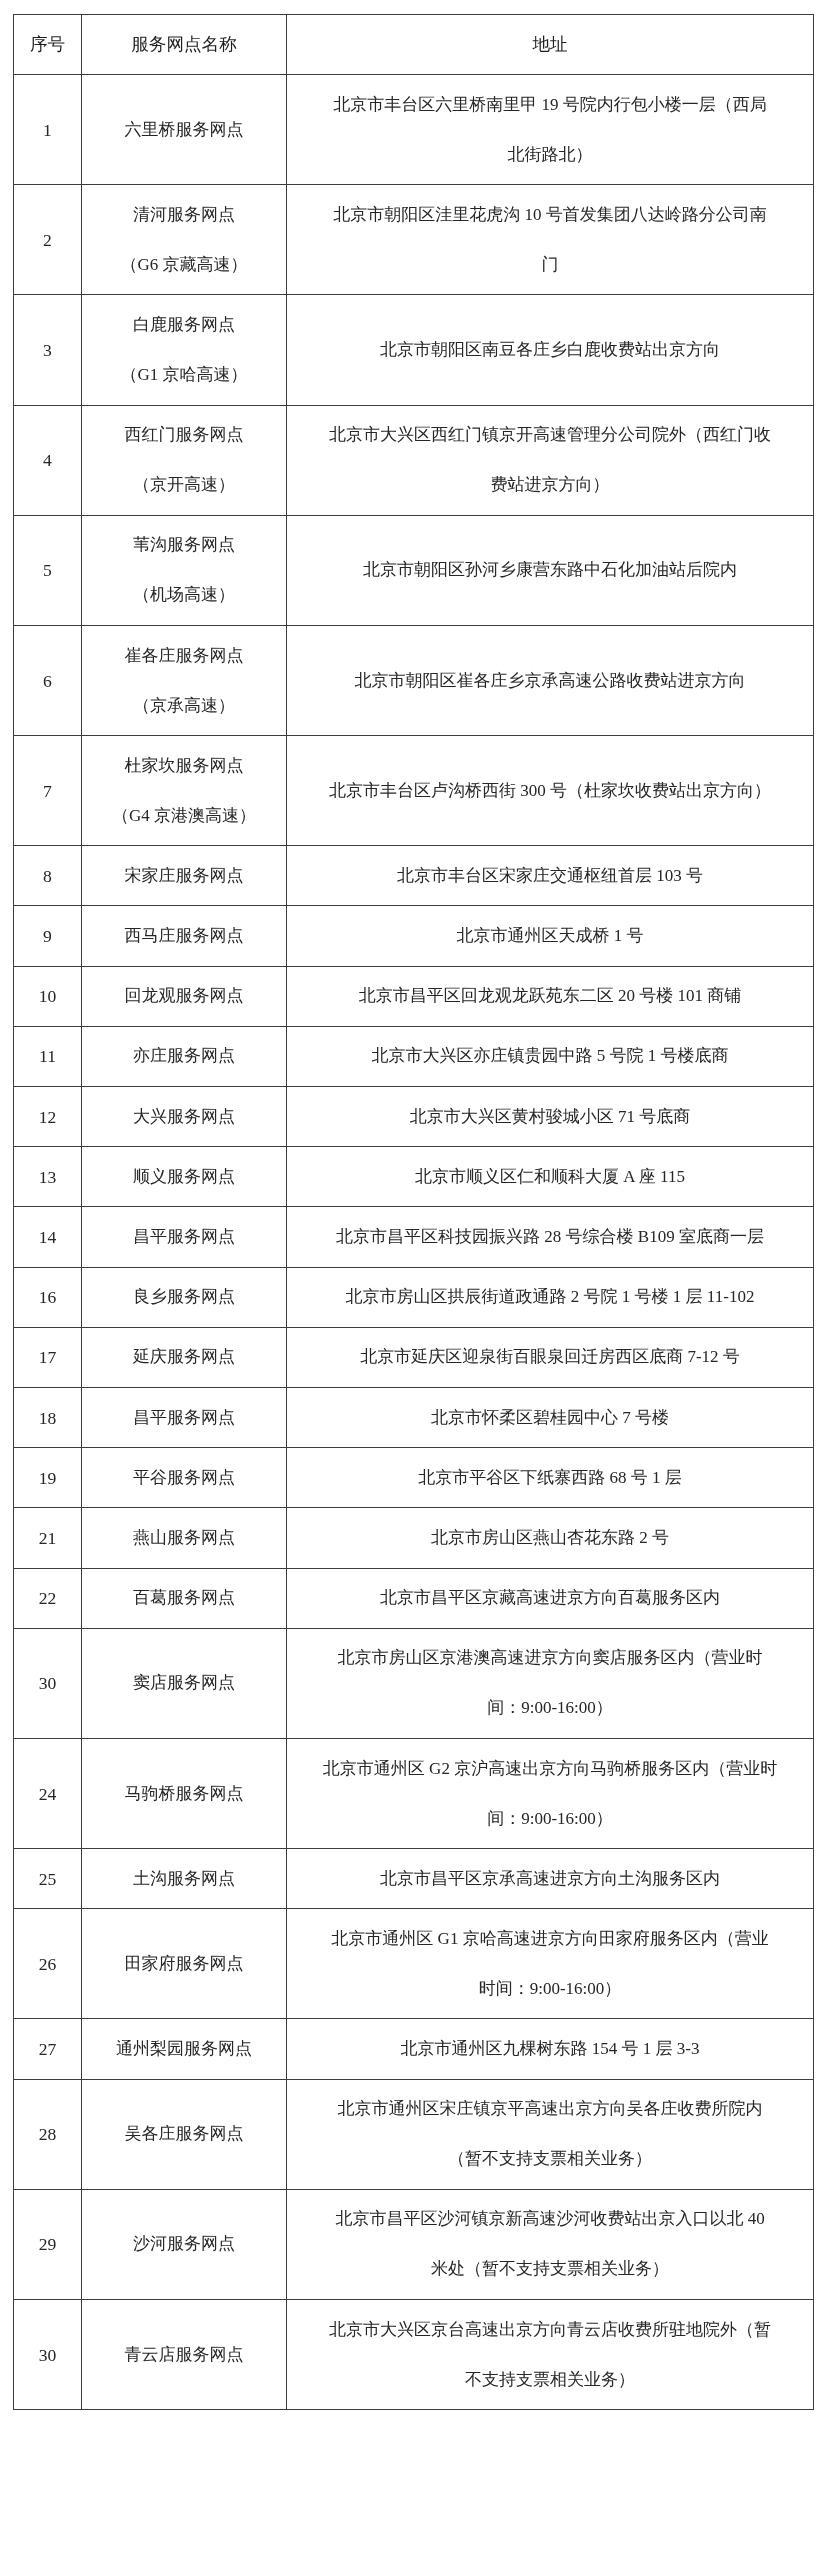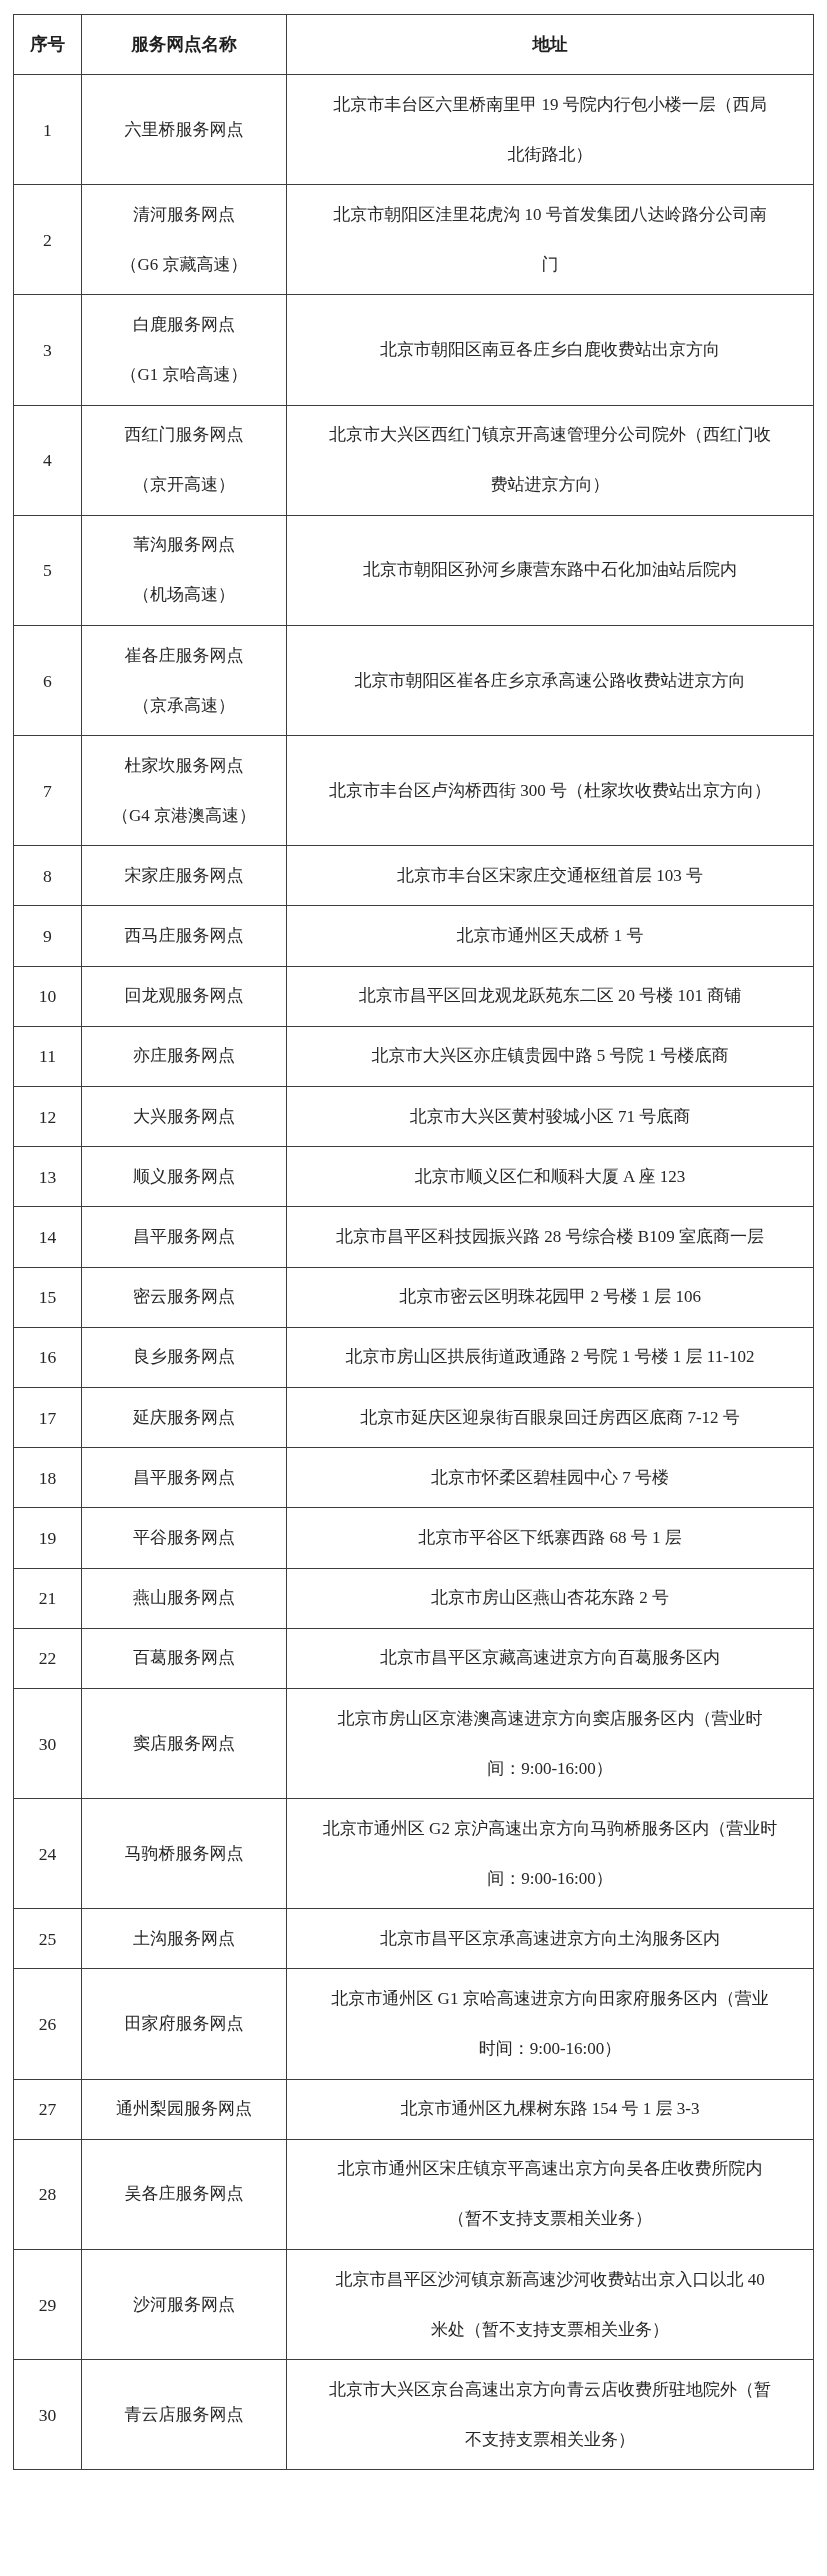--- a/index.html
+++ b/index.html
@@ -37,21 +37,21 @@
     vertical-align: middle;
     padding: 4.6px 7.7px;
     line-height: 50px;
     font-size: 17px;
     white-space: pre-line;
     overflow: hidden;
     word-break: break-all;
   }
   th {
     font-family: "Liberation Sans", "DejaVu Sans", sans-serif;
-    font-weight: bold;
+    font-weight: normal;
     font-size: 17.6px;
     color: #1f1f1f;
   }
   td.no-cell {
     font-size: 17.6px;
   }
 </style>
 </head>
 <body>
 
@@ -135,31 +135,26 @@
           <td class="addr-cell">北京市大兴区亦庄镇贵园中路 5 号院 1 号楼底商</td>
         </tr>
         <tr>
           <td class="no-cell">12</td>
           <td class="name-cell">大兴服务网点</td>
           <td class="addr-cell">北京市大兴区黄村骏城小区 71 号底商</td>
         </tr>
         <tr>
           <td class="no-cell">13</td>
           <td class="name-cell">顺义服务网点</td>
-          <td class="addr-cell">北京市顺义区仁和顺科大厦 A 座 123</td>
+          <td class="addr-cell">北京市顺义区仁和顺科大厦 A 座 115</td>
         </tr>
         <tr>
           <td class="no-cell">14</td>
           <td class="name-cell">昌平服务网点</td>
           <td class="addr-cell">北京市昌平区科技园振兴路 28 号综合楼 B109 室底商一层</td>
-        </tr>
-        <tr>
-          <td class="no-cell">15</td>
-          <td class="name-cell">密云服务网点</td>
-          <td class="addr-cell">北京市密云区明珠花园甲 2 号楼 1 层 106</td>
         </tr>
         <tr>
           <td class="no-cell">16</td>
           <td class="name-cell">良乡服务网点</td>
           <td class="addr-cell">北京市房山区拱辰街道政通路 2 号院 1 号楼 1 层 11-102</td>
         </tr>
         <tr>
           <td class="no-cell">17</td>
           <td class="name-cell">延庆服务网点</td>
           <td class="addr-cell">北京市延庆区迎泉街百眼泉回迁房西区底商 7-12 号</td>

